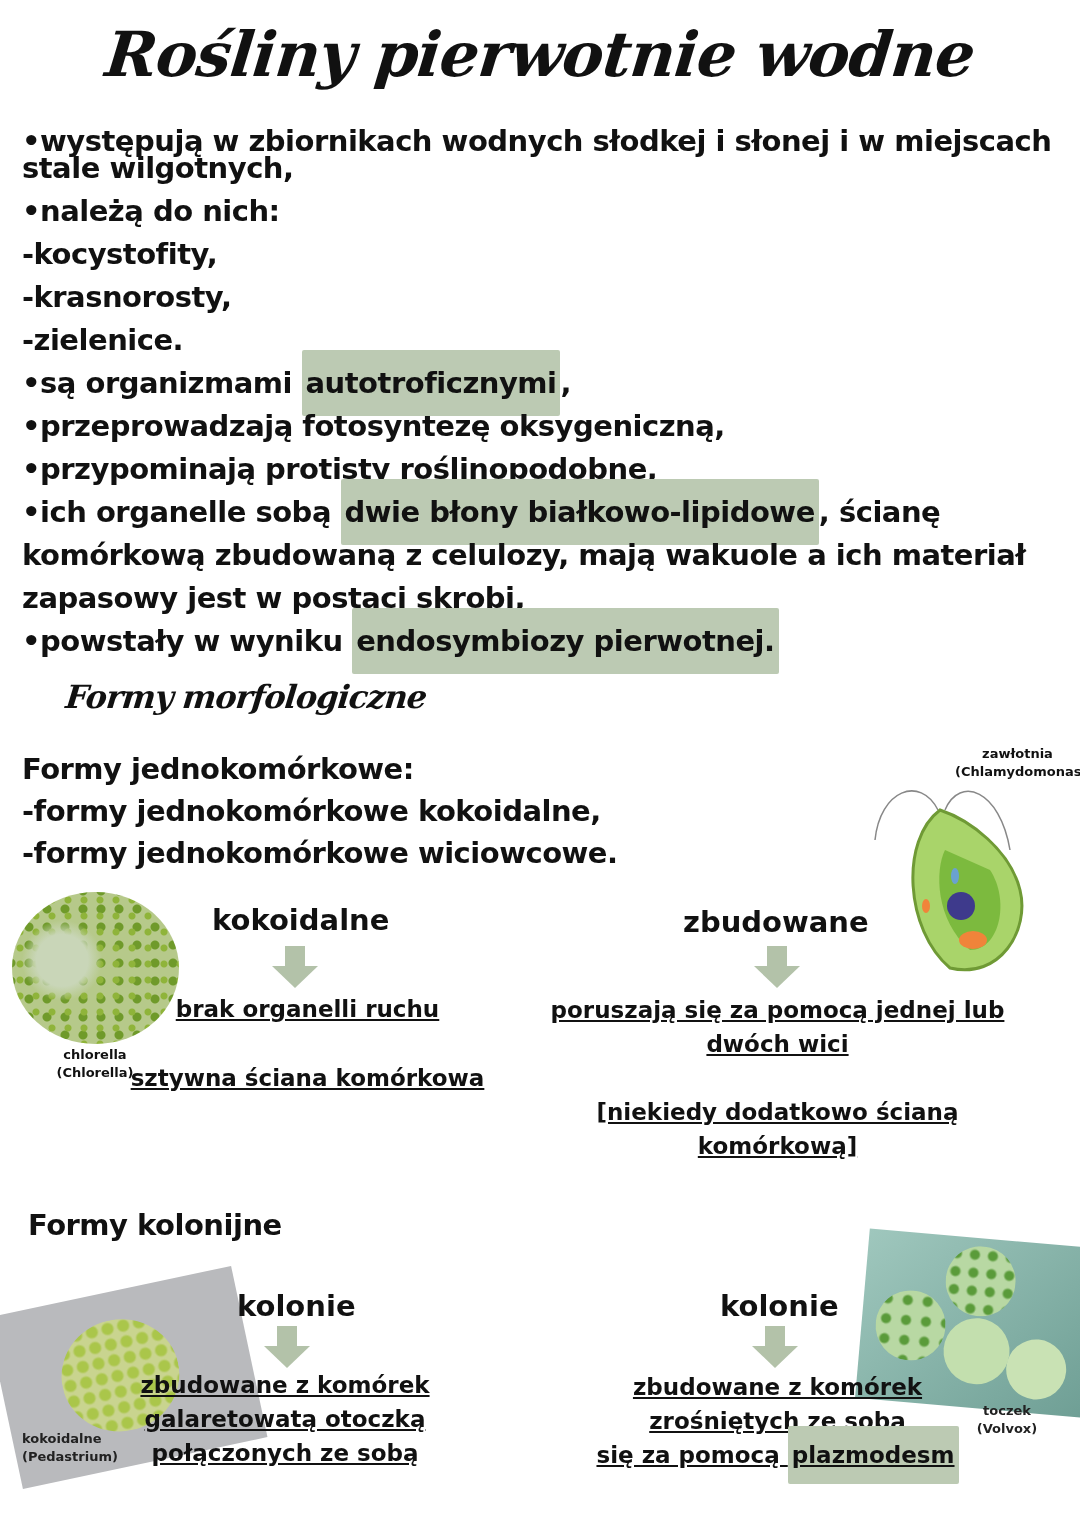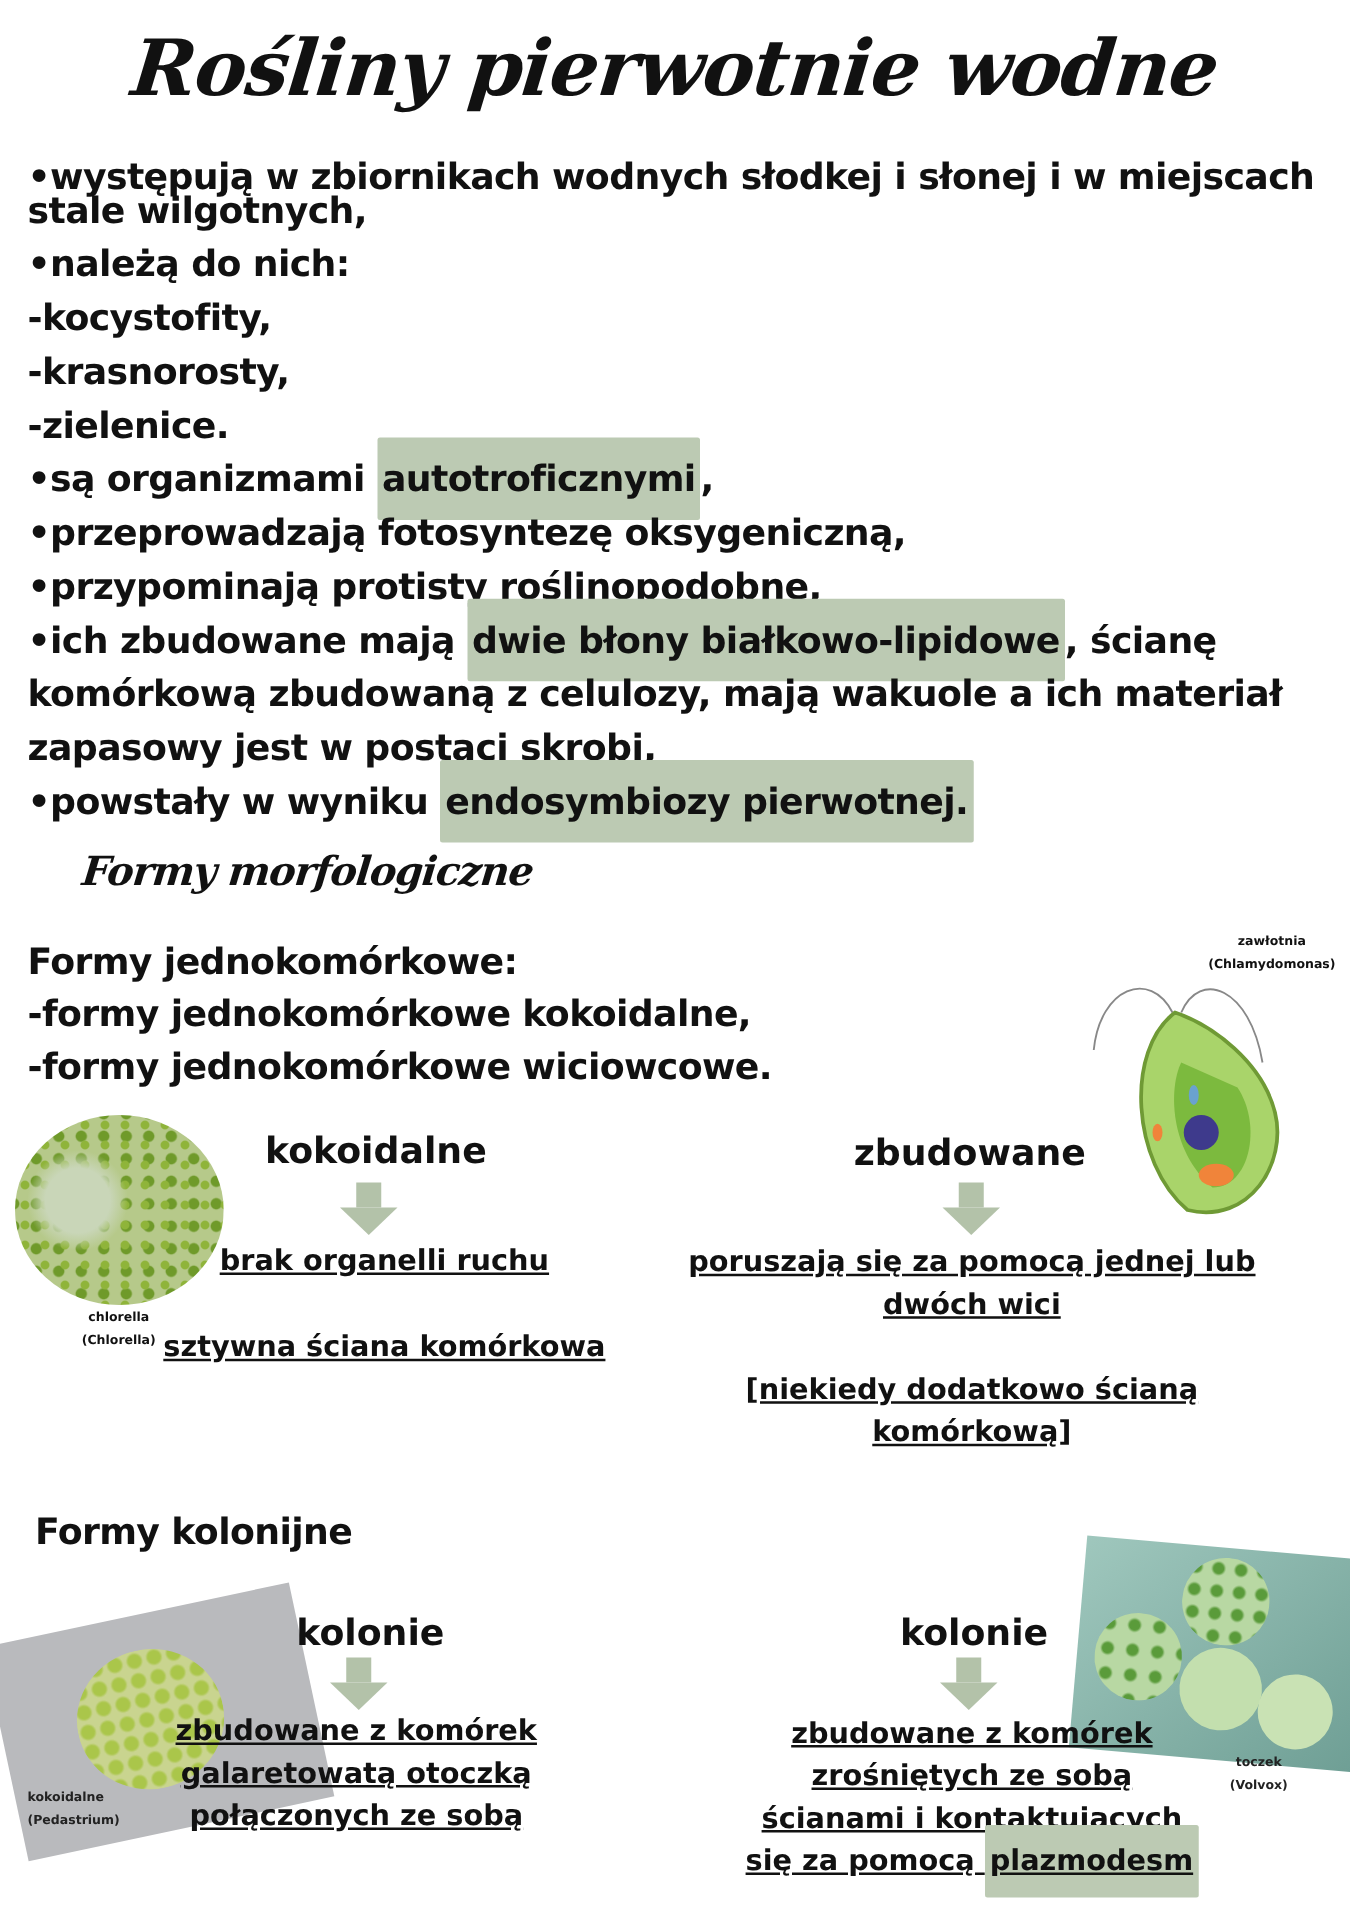--- a/index.html
+++ b/index.html
@@ -16,37 +16,37 @@
   .bullet::before { content: ""; position: absolute; left: -6px; top: 6px; width: 20px; height: 28px;
                     border-radius: 50%; background: #b9c9b0; z-index: -1; }
   .hl { background: #bccab3; border-radius: 2px; padding: 16px 4px; }
   .h2 { font-size: 29px; font-weight: bold; white-space: nowrap; }
   .center { text-align: center; font-size: 23px; font-weight: bold; line-height: 34px; text-decoration: underline; }
   .arrow { width: 0; height: 0; }
   .arrow .stem { position: absolute; left: 13px; top: 0; width: 20px; height: 20px; background: #b3c2a9; }
   .arrow .head { position: absolute; left: 0; top: 20px; width: 0; height: 0;
                  border-left: 23px solid transparent; border-right: 23px solid transparent;
                  border-top: 22px solid #b3c2a9; }
-  .caption { font-size: 10px; font-weight: bold; text-align: center; line-height: 18px; }
+  .caption { font-size: 13px; font-weight: bold; text-align: center; line-height: 18px; }
 </style>
 </head>
 <body>
 
 <div class="abs title">Rośliny pierwotnie wodne</div>
 
 <div class="abs line" style="top:124px"><span class="bullet">•</span><span>występują w zbiornikach wodnych słodkej i słonej i w miejscach</span></div>
 <div class="abs line" style="top:151px">stale wilgotnych,</div>
 <div class="abs line" style="top:194px"><span class="bullet">•</span><span>należą do nich:</span></div>
 <div class="abs line" style="top:237px">-kocystofity,</div>
 <div class="abs line" style="top:280px">-krasnorosty,</div>
 <div class="abs line" style="top:323px">-zielenice.</div>
 <div class="abs line" style="top:366px"><span class="bullet">•</span><span>są organizmami </span><span class="hl">autotroficznymi</span><span>,</span></div>
 <div class="abs line" style="top:409px"><span class="bullet">•</span><span>przeprowadzają fotosyntezę oksygeniczną,</span></div>
 <div class="abs line" style="top:452px"><span class="bullet">•</span><span>przypominają protisty roślinopodobne,</span></div>
-<div class="abs line" style="top:495px"><span class="bullet">•</span><span>ich zbudowane mają </span><span class="hl">dwie błony białkowo-lipidowe</span><span>, ścianę</span></div>
+<div class="abs line" style="top:495px"><span class="bullet">•</span><span>ich organelle sobą </span><span class="hl">dwie błony białkowo-lipidowe</span><span>, ścianę</span></div>
 <div class="abs line" style="top:538px">komórkową zbudowaną z celulozy, mają wakuole a ich materiał</div>
 <div class="abs line" style="top:581px">zapasowy jest w postaci skrobi,</div>
 <div class="abs line" style="top:624px"><span class="bullet">•</span><span>powstały w wyniku </span><span class="hl">endosymbiozy pierwotnej.</span></div>
 
 <div class="abs subtitle">Formy morfologiczne</div>
 
 <div class="abs line" style="top:752px">Formy jednokomórkowe:</div>
 <div class="abs line" style="top:794px">-formy jednokomórkowe kokoidalne,</div>
 <div class="abs line" style="top:836px">-formy jednokomórkowe wiciowcowe.</div>
 
@@ -133,15 +133,14 @@
 </div>
 
 <div class="abs h2" style="left:720px;top:1289px">kolonie</div>
 <div class="abs arrow" style="left:752px;top:1326px">
     <div class="stem"></div>
     <div class="head"></div>
   </div>
 <div class="abs center" style="left:580px;top:1370px;width:395px">
   <div>zbudowane z komórek</div>
   <div>zrośniętych ze sobą</div>
-  <div>ścianami i kontaktujących</div>
   <div><span>się za pomocą </span><span class="hl">plazmodesm</span></div>
 </div>
 
 </body></html>

